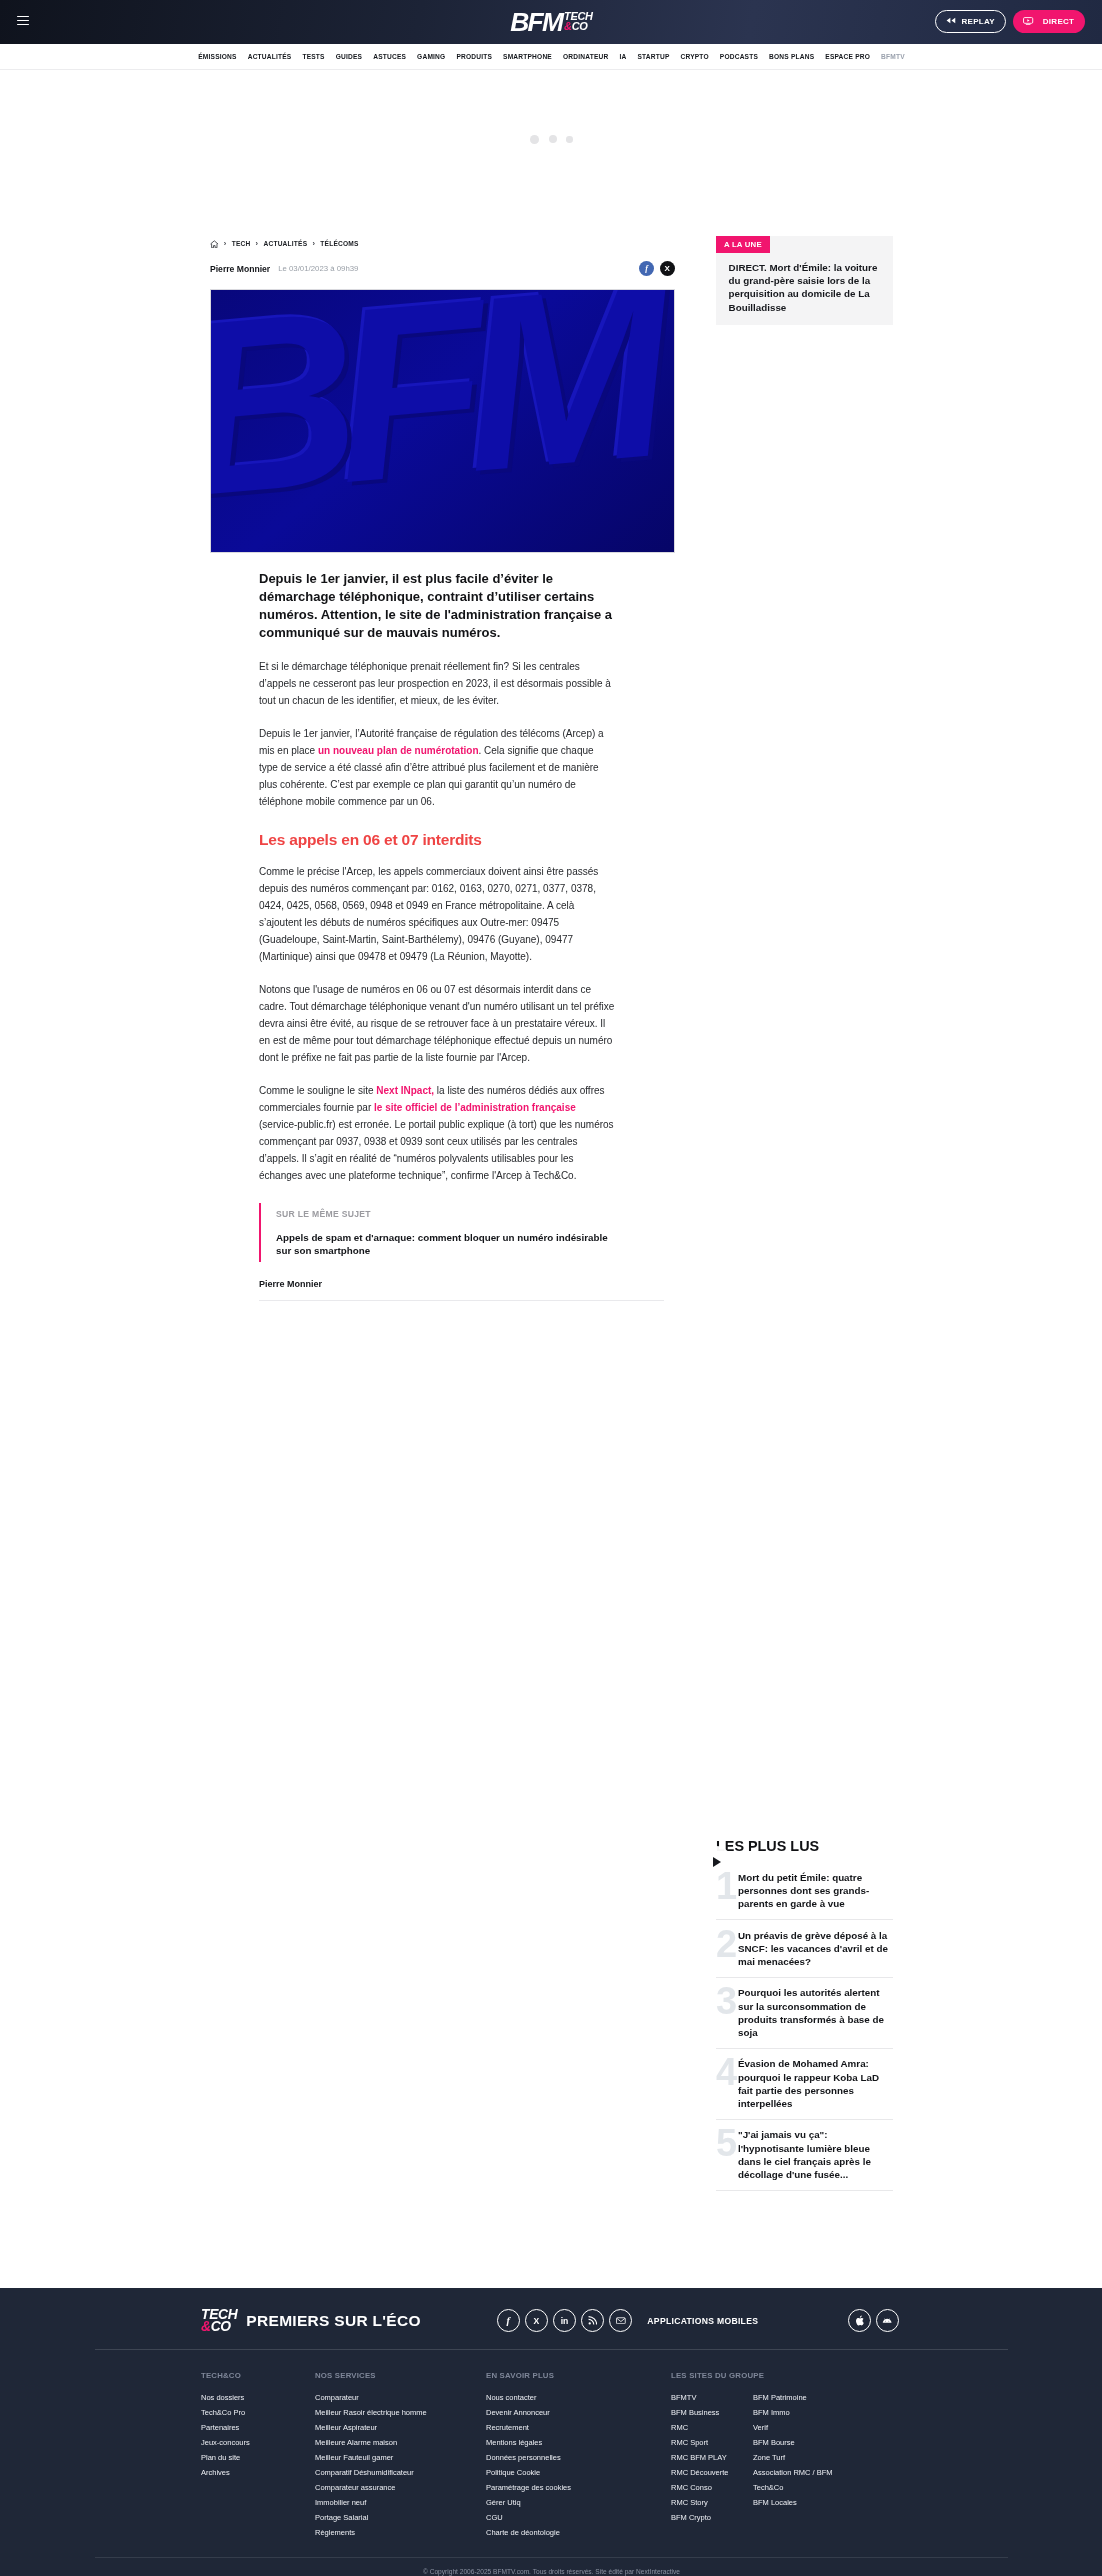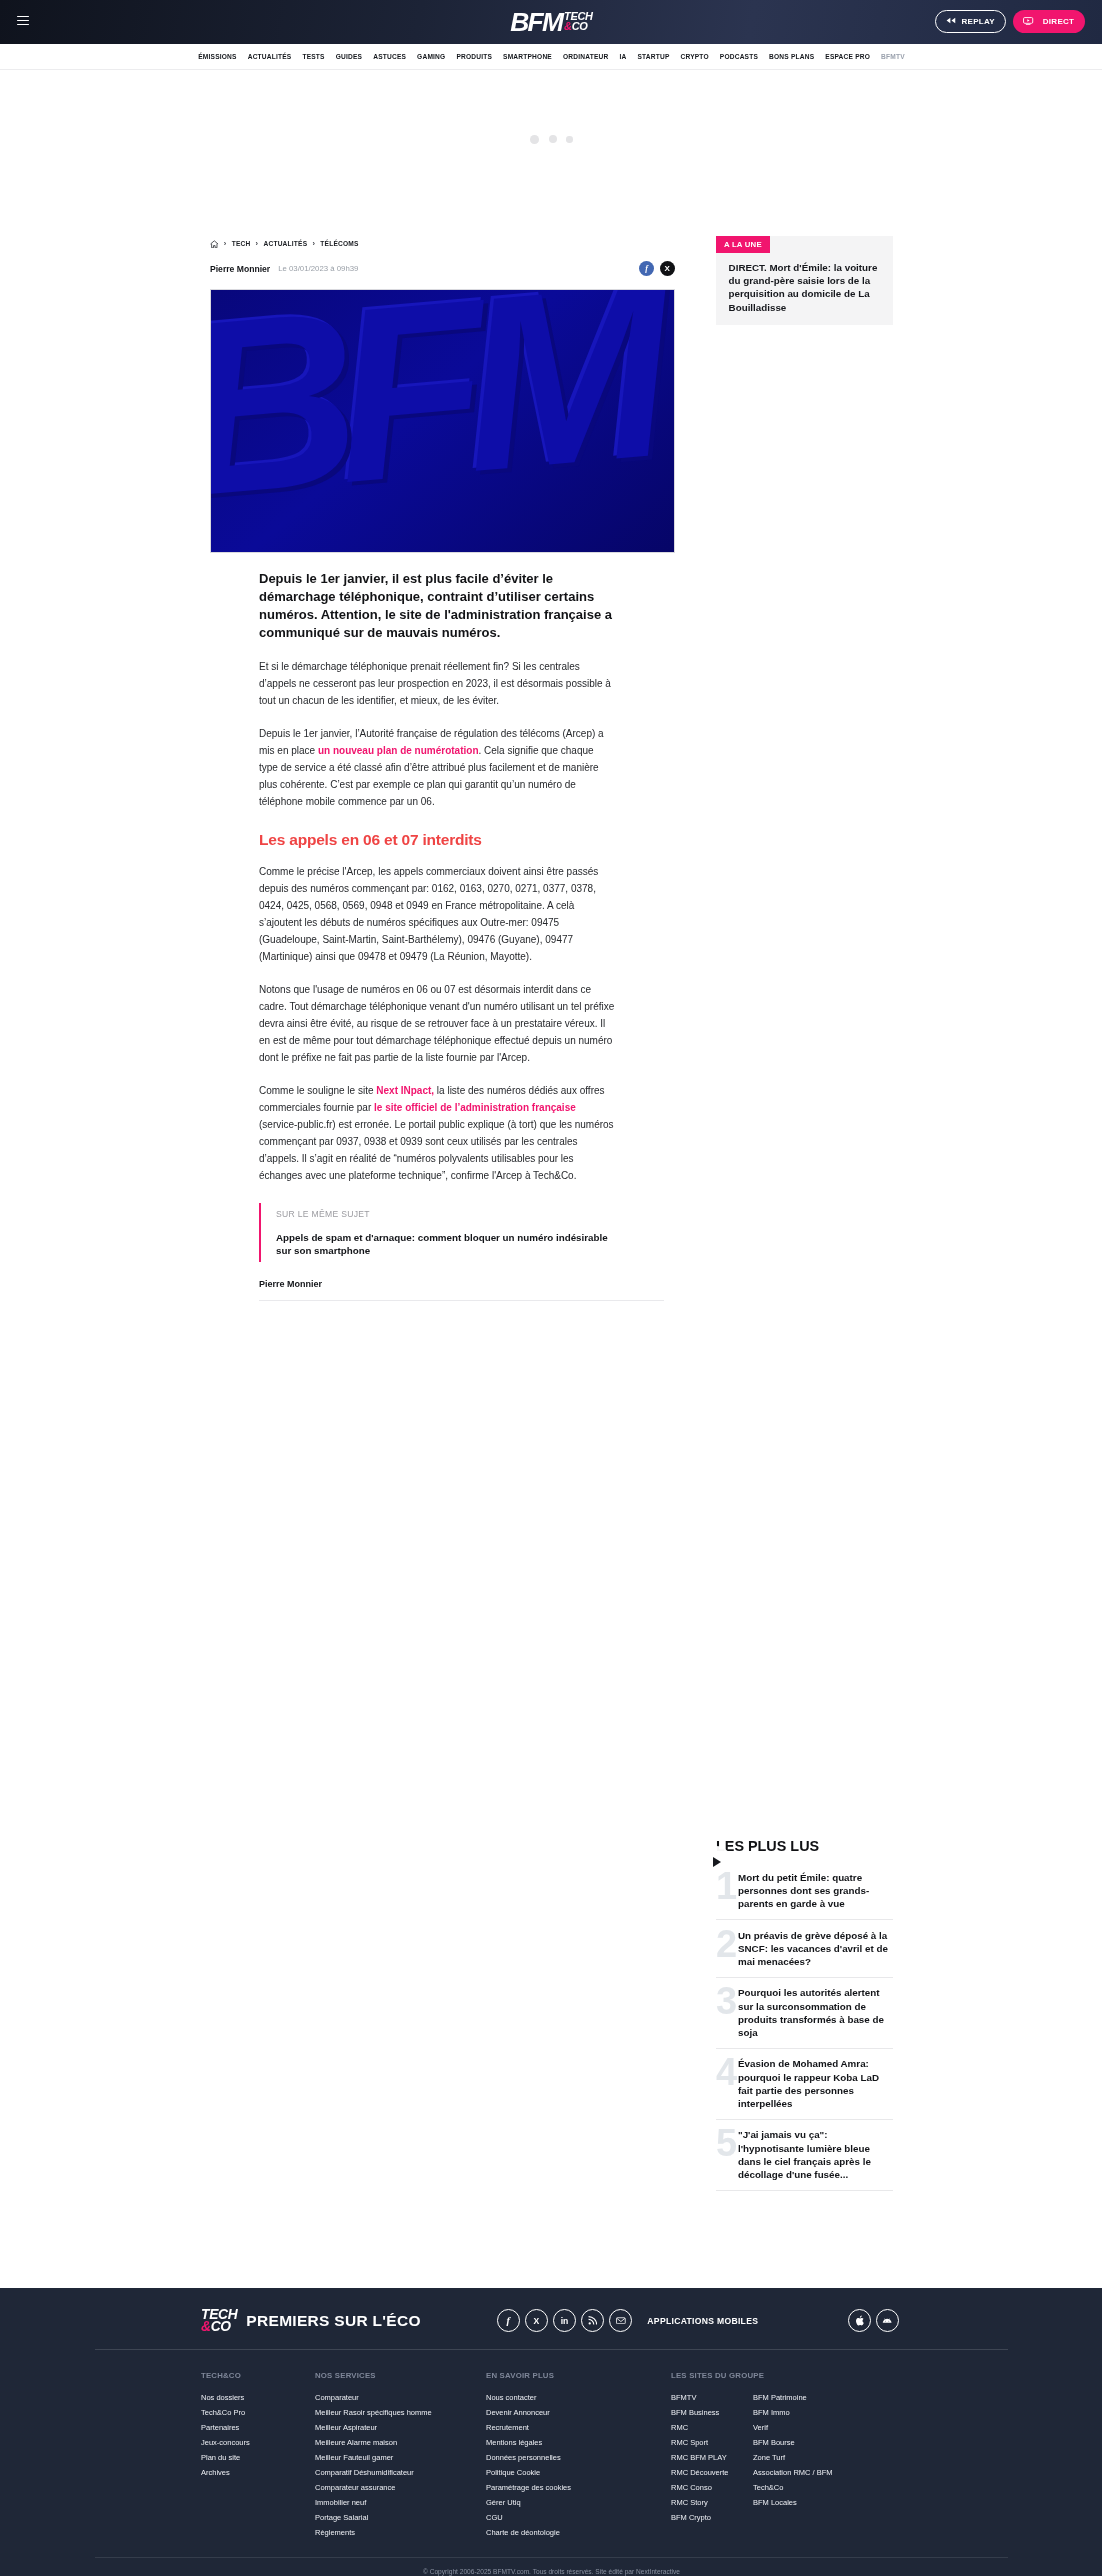--- a/index.html
+++ b/index.html
@@ -68,21 +68,21 @@
     font-weight:900; font-style:italic; letter-spacing:-22px; color:#0e0da8;
     text-shadow:4px 4px 0 #09087d, -2.9px -2.9px 0 #1716bb; transform:rotate(-5deg); white-space:nowrap; }
 
   
   .article-body { margin:17px 0 0 49px; width:356px; font-size:10px; line-height:17px; color:#26282c; }
   .chapo { font-size:13px; line-height:18px; font-weight:800; color:#121316; margin-bottom:16px; }
   .para { margin-bottom:16px; }
   .link { color:#F1156E; font-weight:700; }
   h2.section { font-size:15.5px; font-weight:900; letter-spacing:-0.2px; color:#ef4444; margin:20.7px 0 15px; }
   .related { border-left:2.3px solid #F1156E; padding:2.3px 0 3.4px 15px; margin:19.5px 0 17px; }
-  .related-label { color:#9b9ba0; font-weight:400; font-size:8.6px; letter-spacing:0.3px; }
+  .related-label { color:#9b9ba0; font-weight:700; font-size:8.6px; letter-spacing:0.3px; }
   .related-title { display:block; margin-top:8px; font-weight:800; font-size:9.8px;
     line-height:13.8px; color:#131519; }
   .signature { margin:8px 0 0 49px; width:405px; font-weight:800; font-size:9px;
     color:#131519; padding-bottom:11.5px; border-bottom:0.6px solid #e9e9ec; }
 
   
   .une-box { margin-top:4.6px; background:#f4f4f5; padding-bottom:11.5px; }
   .une-badge { display:inline-block; background:#F1156E; color:#fff; font-weight:800;
     font-size:7.8px; padding:4px 8px; letter-spacing:0.2px; }
   .une-title { display:block; padding:8px 12.6px 0 12.6px; font-size:9.8px; line-height:13.2px;
@@ -342,21 +342,21 @@
         <a>Nos dossiers</a>
         <a>Tech&amp;Co Pro</a>
         <a>Partenaires</a>
         <a>Jeux-concours</a>
         <a>Plan du site</a>
         <a>Archives</a>
       </div>
       <div class="fcol c2">
         <h4>NOS SERVICES</h4>
         <a>Comparateur</a>
-        <a>Meilleur Rasoir spécifiques homme</a>
+        <a>Meilleur Rasoir électrique homme</a>
         <a>Meilleur Aspirateur</a>
         <a>Meilleure Alarme maison</a>
         <a>Meilleur Fauteuil gamer</a>
         <a>Comparatif Déshumidificateur</a>
         <a>Comparateur assurance</a>
         <a>Immobilier neuf</a>
         <a>Portage Salarial</a>
         <a>Règlements</a>
       </div>
       <div class="fcol c3">

